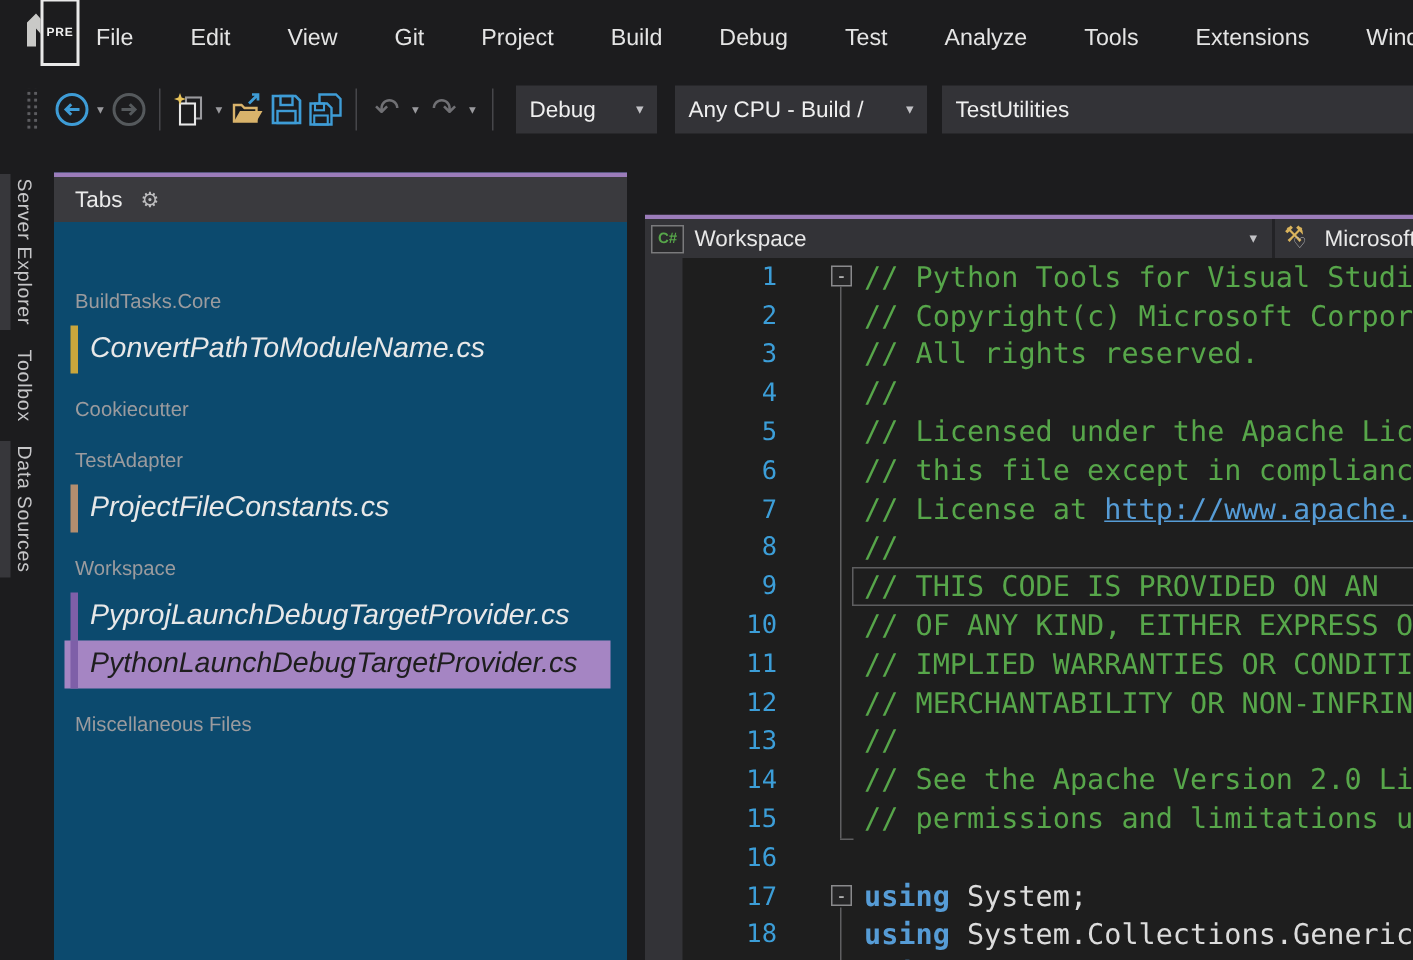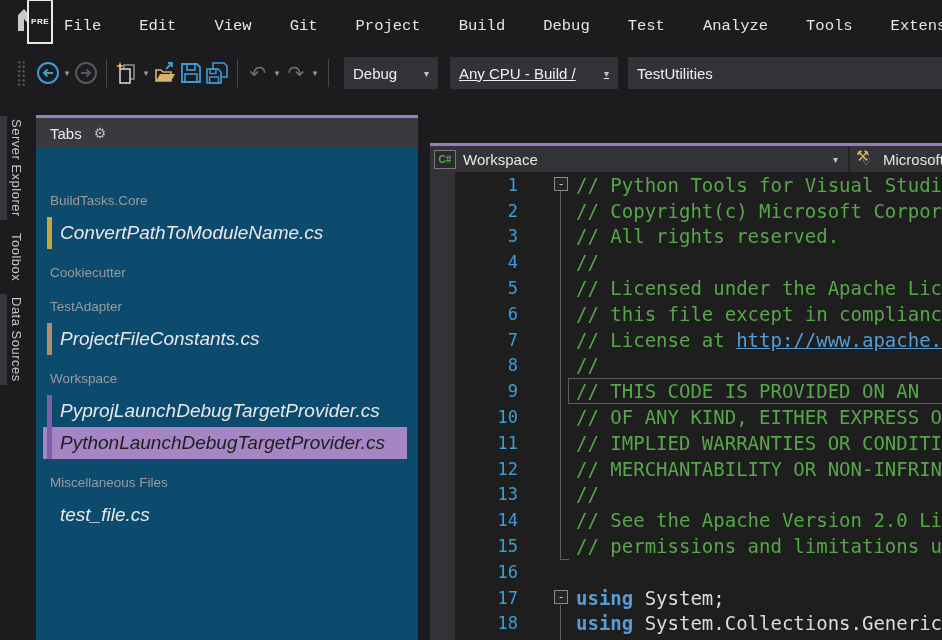--- a/index.html
+++ b/index.html
@@ -8,34 +8,34 @@
     background:#1C1C1E;font-family:"Liberation Sans",sans-serif;
     -webkit-font-smoothing:antialiased;
   }
   
   .menubar{position:absolute;left:0;top:0;width:942px;height:51px;display:flex;align-items:center;}
   .logo{position:absolute;left:16px;top:5px;width:34px;height:42px;}
   .logo svg{display:block;}
   .logo .pre-badge{position:absolute;right:-3px;bottom:3px;background:#1C1C1E;border:2px solid #E9E9E9;
     color:#F2F2F2;font-size:8px;font-weight:bold;line-height:9px;padding:16px 2px;letter-spacing:.5px;}
   .menu-items{display:flex;gap:38px;padding-left:64px;}
-  .menu-item{color:#E4E4E4;font-size:15.5px;cursor:default;white-space:nowrap;font-family:Liberation Mono, monospace;}
+  .menu-item{color:#E4E4E4;font-size:15.5px;cursor:default;white-space:nowrap;}
   
   .toolbar{position:absolute;left:0;top:51px;width:942px;height:44px;display:flex;align-items:center;padding-left:16px;box-sizing:border-box;}
   .grip{width:9px;height:28px;margin-right:10px;
     background-image:radial-gradient(#5C5C60 1.1px, transparent 1.3px);background-size:4.5px 4.5px;background-position:1px 1px;}
   .tb-ico{display:flex;align-items:center;justify-content:center;width:26px;height:28px;flex:none;}
   .tb-caret{color:#9A9A9E;font-size:9px;width:12px;text-align:center;flex:none;}
   .tb-sep{width:1px;height:28px;background:#46464A;margin:0 7px;flex:none;}
   .glyph-ico{font-size:20px;line-height:20px;color:#707074;}
   .combo{height:32px;background:#333337;display:flex;align-items:center;padding:0 9px;box-sizing:border-box;
     color:#EFEFEF;font-size:15px;white-space:nowrap;overflow:hidden;flex:none;}
   .combo .caret{margin-left:auto;color:#C2C2C6;font-size:10px;padding-left:8px;}
   .combo.debug{width:94px;margin-left:8px;}
-  .combo.platform{width:168px;margin-left:12px;text-decoration:underline;}
+  .combo.platform{width:168px;margin-left:12px;}
   .combo.project{margin-left:10px;flex:1 1 auto;}
   
   .side-strip{position:absolute;left:0;top:115px;bottom:0;width:26px;}
   .vtab{position:relative;width:26px;display:flex;}
   .vtab .vlabel{writing-mode:vertical-rl;font-size:13px;color:#C6C6C8;letter-spacing:.5px;margin-left:9px;white-space:nowrap;}
   .vtab.edge::before{content:'';position:absolute;left:0;top:-3px;bottom:-3px;width:7px;background:#37373B;}
   .vtab.t1{margin-top:4px;}
   .vtab.t2{margin-top:16px;}
   .vtab.t3{margin-top:16px;}
   
@@ -230,23 +230,20 @@
           <span class="file-bar" style="background: rgb(126, 95, 168);"></span>
           <span class="file-name">PyprojLaunchDebugTargetProvider.cs</span>
         </div>
         <div class="file-row selected">
           <span class="file-bar" style="background: rgb(126, 95, 168);"></span>
           <span class="file-name">PythonLaunchDebugTargetProvider.cs</span>
         </div>
       </div>
       <div class="group">
         <div class="group-label">Miscellaneous Files</div>
-        <div class="file-row">
-          <span class="file-name">test_file.cs</span>
-        </div>
       </div>
     </div>
 </div>
 
 <div class="editor">
   <div class="accent"></div>
 
   <div class="navbar">
     <div class="nav-combo1">
       <span class="cs-badge">C#</span>

